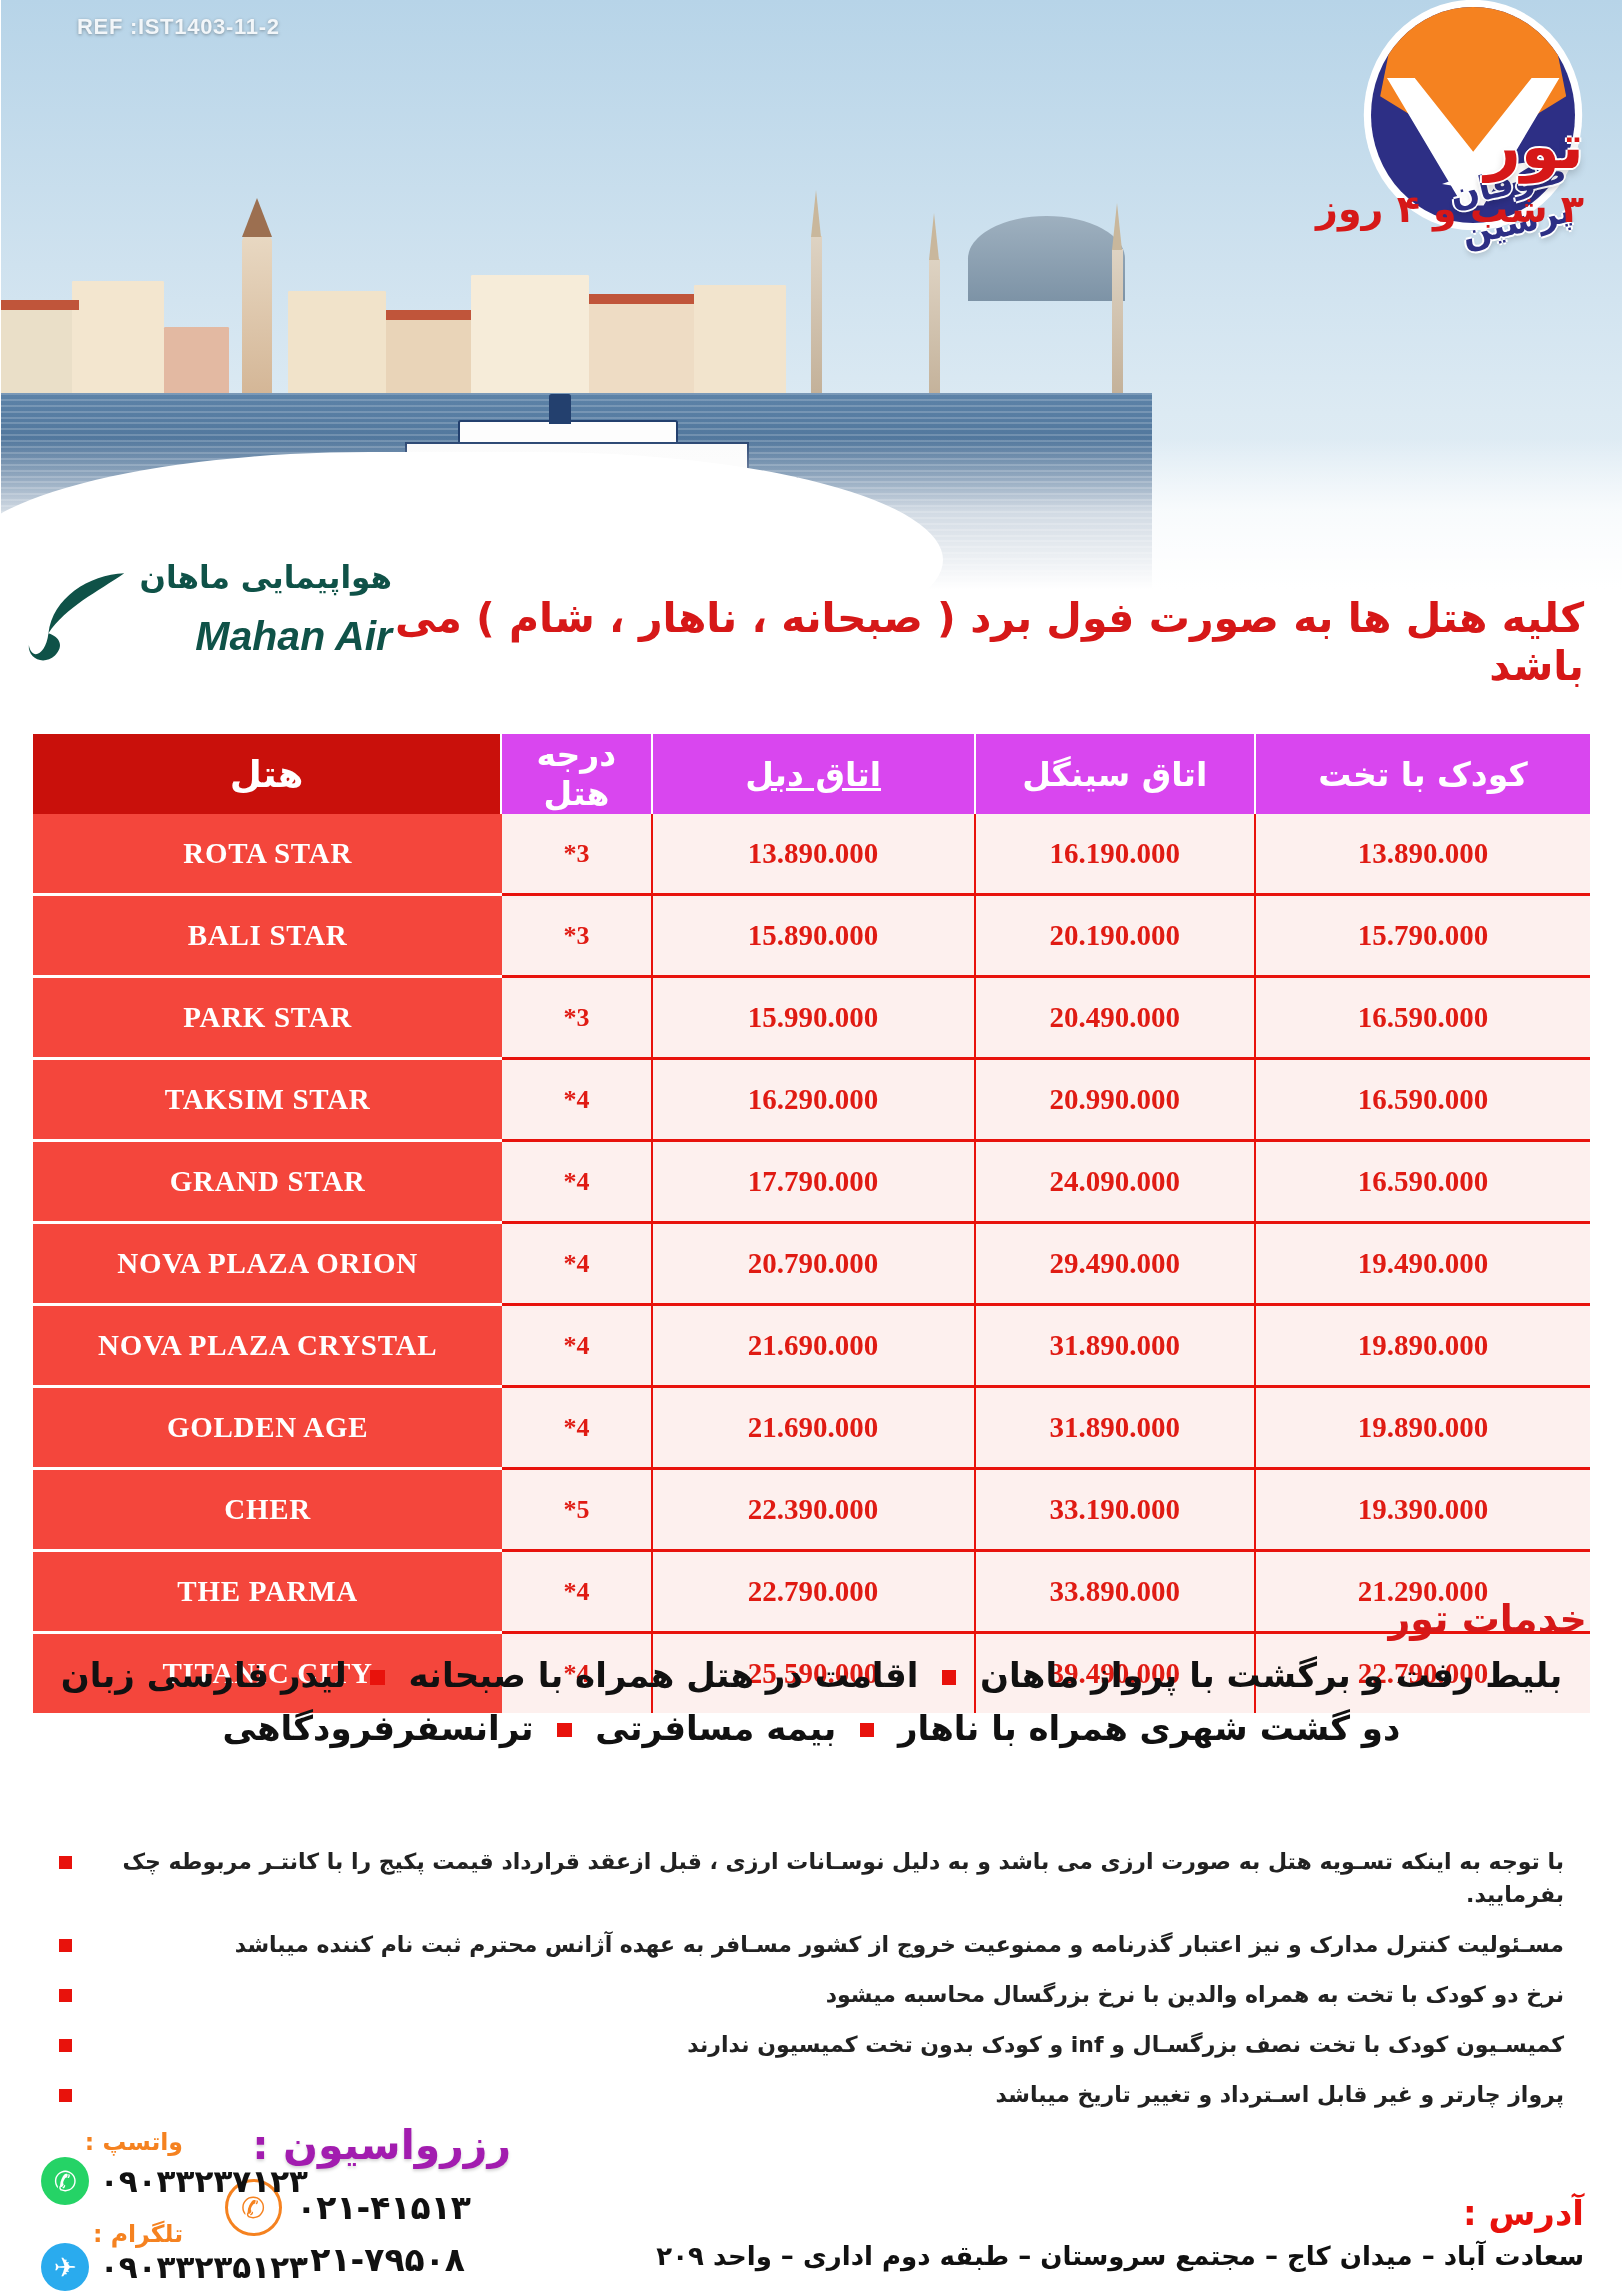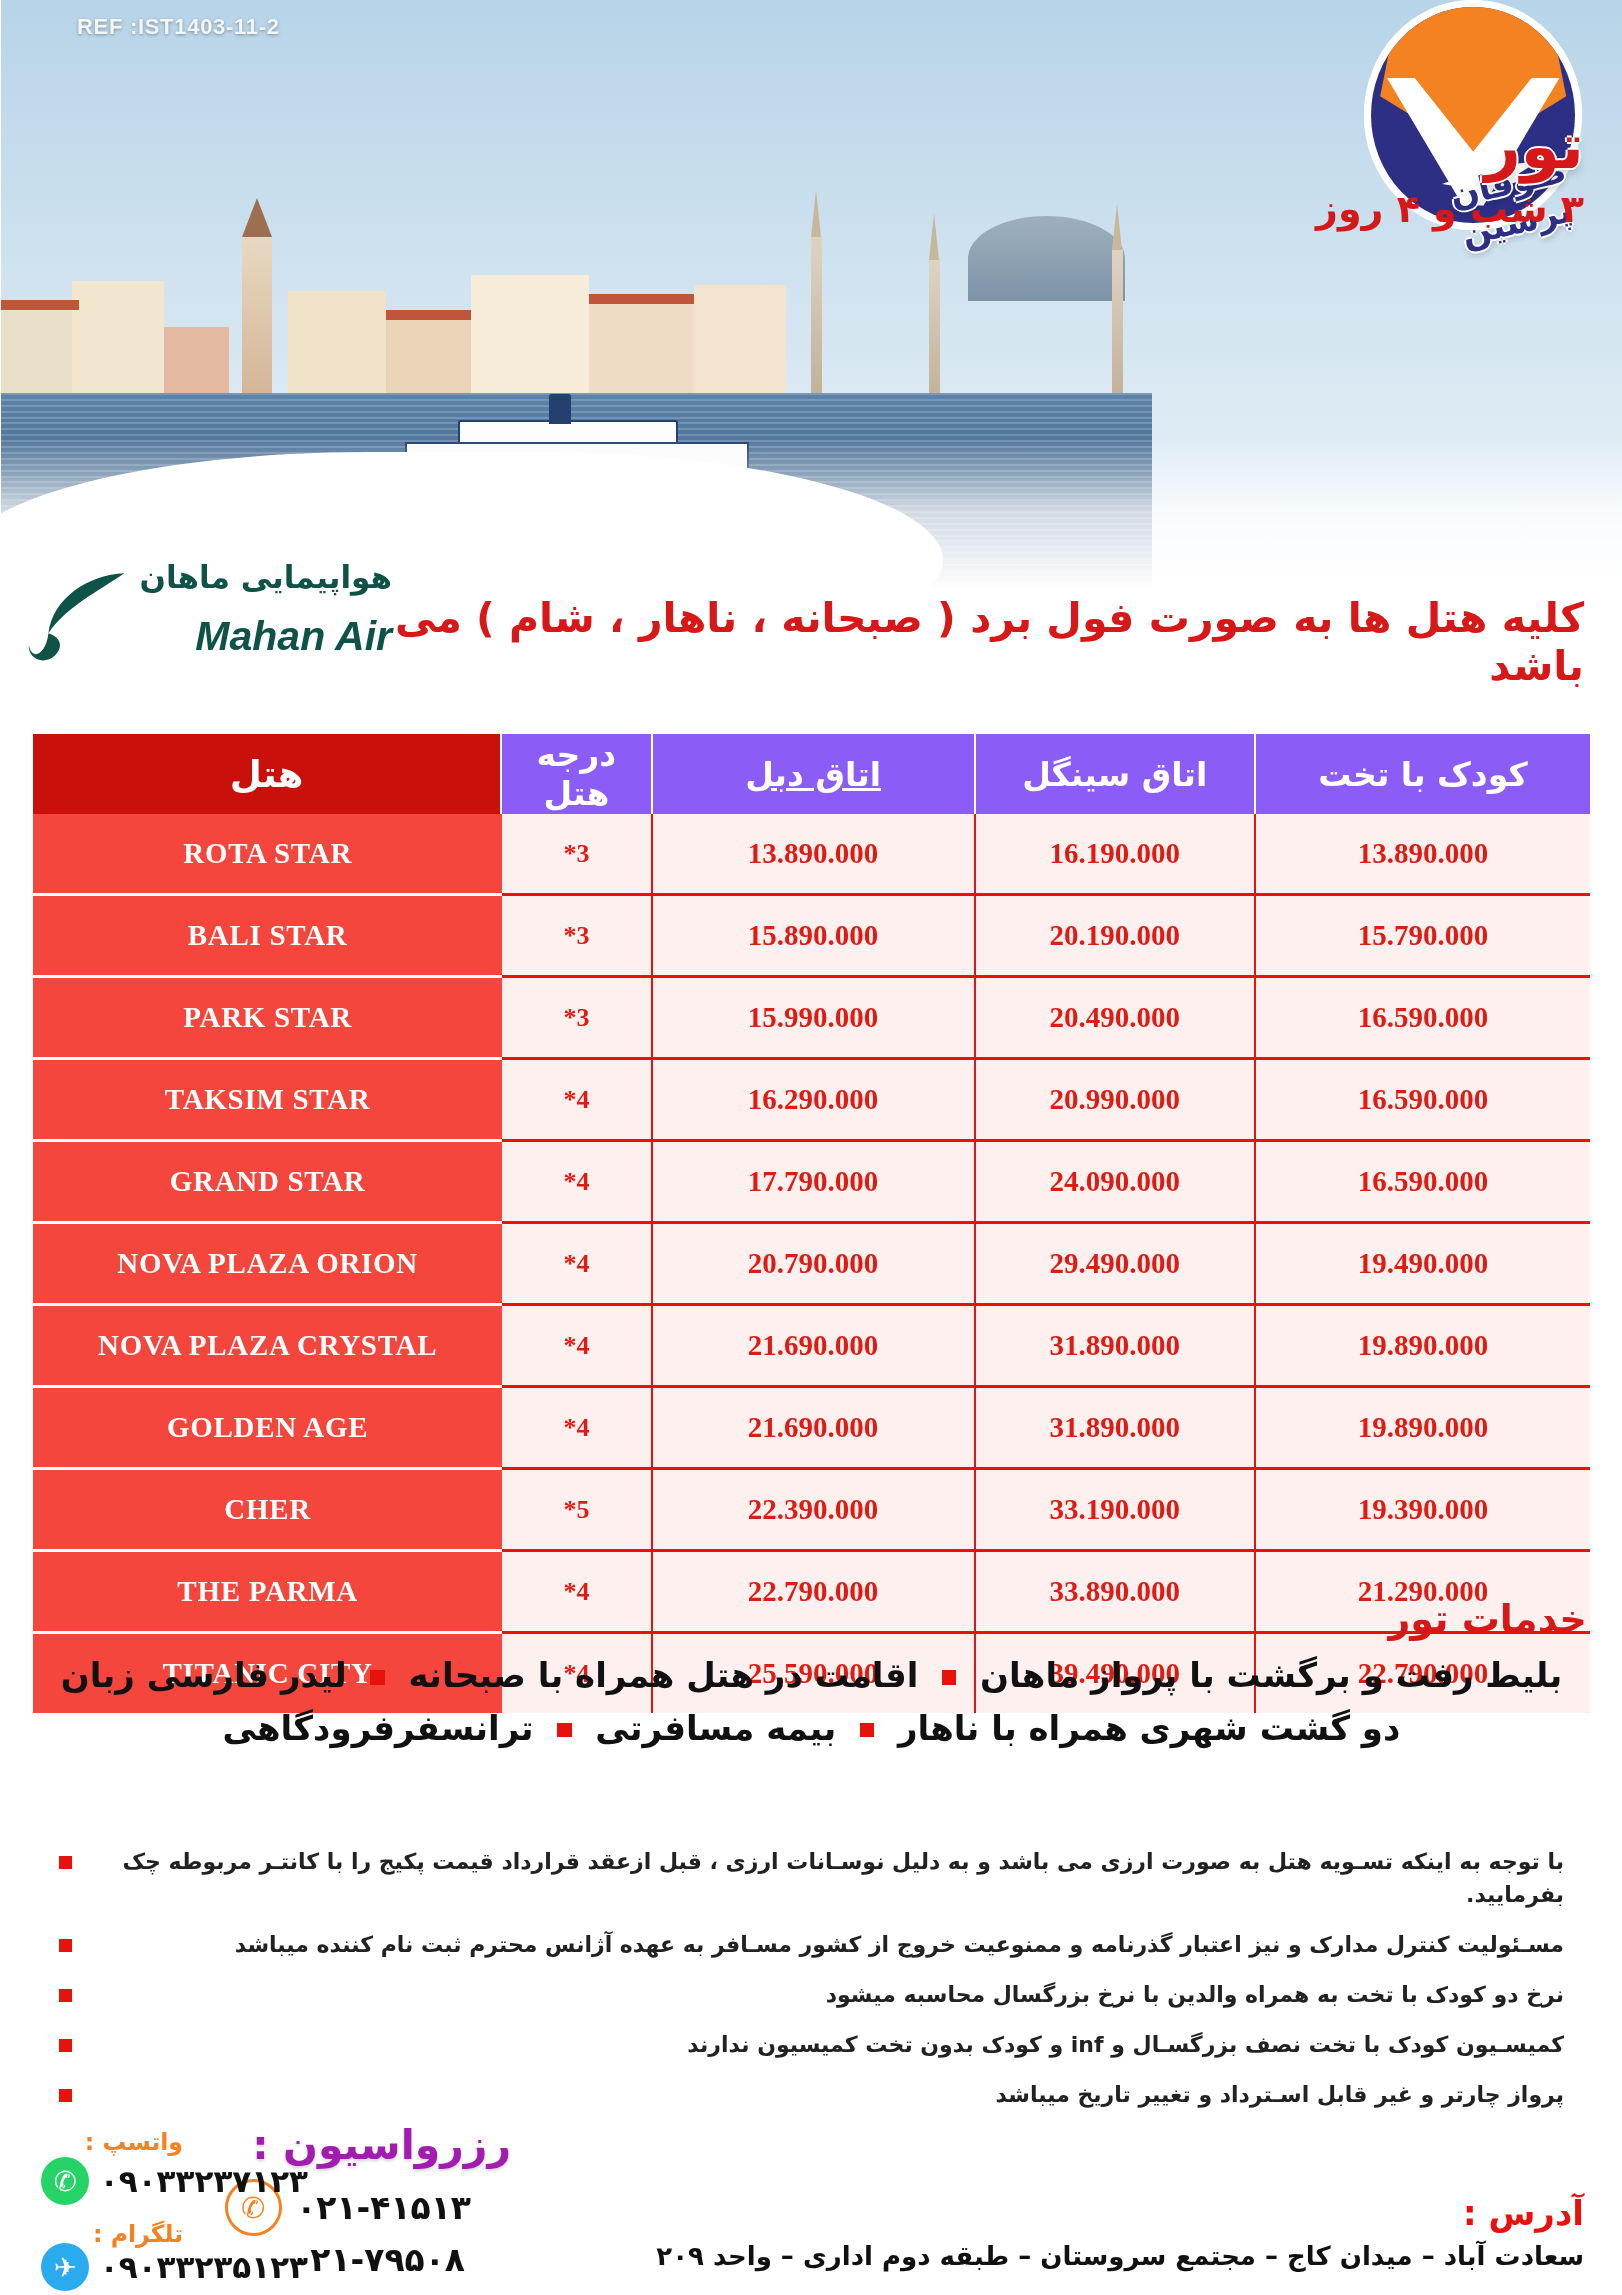--- a/index.html
+++ b/index.html
@@ -57,21 +57,21 @@
   .t-tour{font-size:63px;font-weight:700;color:#d61818;line-height:1;
       text-shadow:-2px 0 #fff,2px 0 #fff,0 -2px #fff,0 2px #fff,0 5.2px 9.2px rgba(0,0,0,.22);}
   .t-city{font-size:143px;font-weight:700;color:#d61818;line-height:1.02;margin-top:-7.9px;
       text-shadow:-3.3px 0 #fff,3.3px 0 #fff,0 -3.3px #fff,0 3.3px #fff,3.3px 3.3px 0 #fff,-3.3px 3.3px 0 #fff,0 9.2px 14.4px rgba(0,0,0,.25);}
   .t-days{margin-top:9.2px;font-size:38px;font-weight:700;color:#d61818;}
   .meal-line{position:absolute;right:39px;top:594px;width:1230px;text-align:right;
       font-size:41px;font-weight:700;color:#d61818;}
 
   
   .tbl{position:absolute;left:33px;top:734px;width:1557px;border-collapse:separate;border-spacing:0;}
-  .tbl th{height:60px;background:#8b5cf6;color:#fff;font-size:33px;font-weight:700;
+  .tbl th{height:60px;background:#d946ef;color:#fff;font-size:33px;font-weight:700;
       border-right:2.6px solid #fff;}
   .tbl th:first-child{border-right:none;}
   .tbl th.hotel-h{background:#c9100b;font-size:37px;}
   .tbl td{height:77px;text-align:center;font-size:29px;font-weight:700;color:#e01b13;
       background:#fdf0ee;border-right:2px solid #e8120c;border-bottom:3.9px solid #e8120c;
       font-family:"Liberation Serif",serif;}
   .tbl td:first-child{border-right:none;}
   .tbl td.star{font-size:26px;}
   .tbl td.hotel{background:#f4463c;color:#fff;font-size:29px;letter-spacing:0.7px;
       border-right:none;border-bottom:3.3px solid #fff;font-family:"Liberation Serif",serif;}

